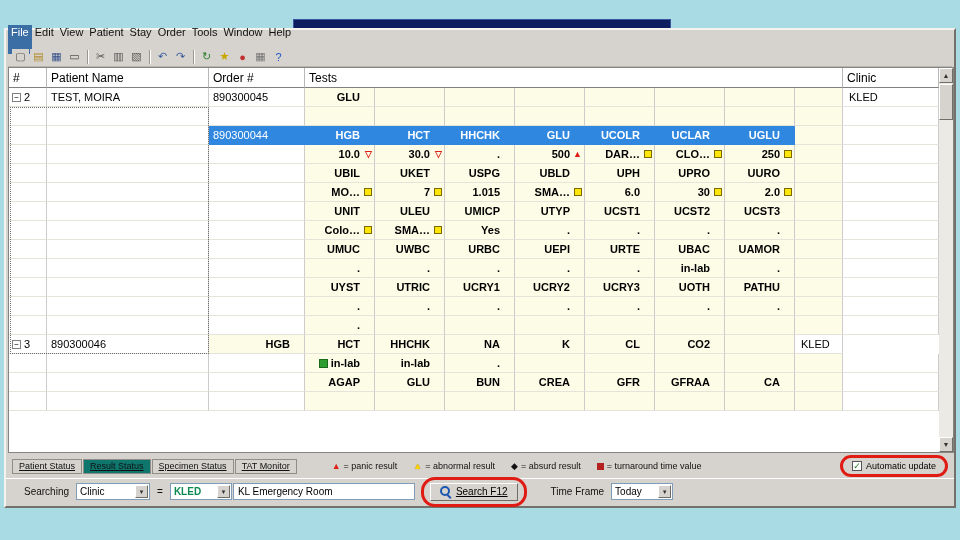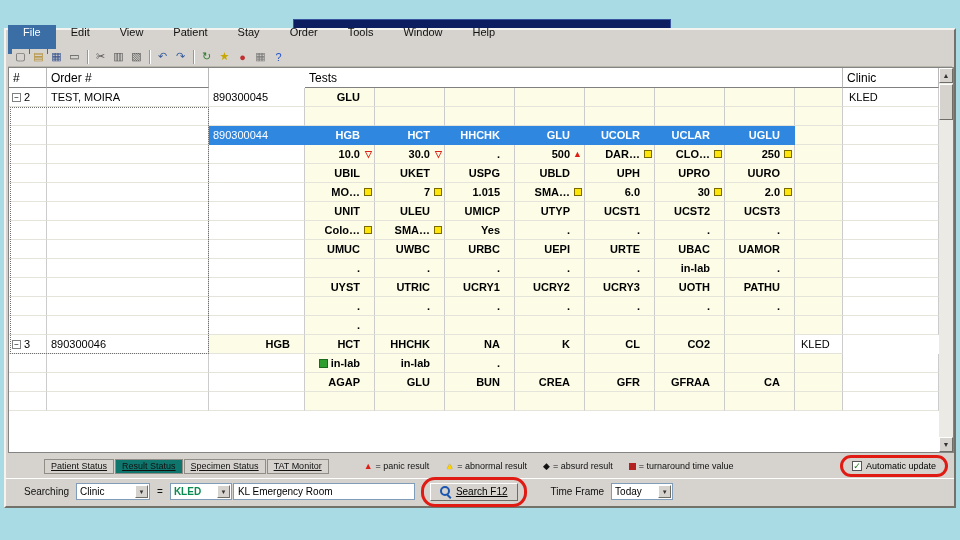--- a/index.html
+++ b/index.html
@@ -9,21 +9,21 @@
 
   .bg-titlebar { position:absolute; left:293px; top:19px; width:378px; height:13px;
     background:#0c1e60; border:1px solid #3a55a0; }
 
   .window { position:absolute; left:4px; top:28px; width:952px; height:480px;
     background:#d6d3ce; border:2px solid; border-color:#f4f3f0 #72716a #72716a #f4f3f0; }
 
   
   .menubar { position:absolute; left:2px; top:2px; right:2px; height:15px;
     display:flex; align-items:center; font-size:11px; color:#111; }
-  .menuitem { padding:0 15px; height:29px; line-height:15px; cursor:default; }
+  .menuitem { padding:0 3px; height:29px; line-height:15px; cursor:default; }
   .menuitem.active { background:#3a6ea5; color:#fff; }
 
   
   .toolbar { position:absolute; left:2px; top:17px; right:2px; height:20px;
     display:flex; align-items:center; padding-left:4px; border-bottom:1px solid #b9b6ae; }
   .ticon { width:17px; height:16px; margin-right:1px; display:flex; align-items:center;
     justify-content:center; font-size:11px; background:#d6d3ce; border:1px solid transparent; }
   .tsep { width:2px; height:14px; margin:0 3px; border-left:1px solid #9a978f; border-right:1px solid #fff; }
 
   
@@ -142,20 +142,21 @@
         <div class="ticon" style="color: rgb(42, 122, 42);">↻</div>
         <div class="ticon" style="color: rgb(200, 168, 0);">★</div>
         <div class="ticon" style="color: rgb(192, 48, 48);">●</div>
         <div class="ticon" style="color: rgb(119, 119, 119);">▦</div>
         <div class="ticon" style="color: rgb(34, 85, 204);">?</div>
       </div>
 
     <div class="gridwrap">
       <div class="ghead">
         <div class="ghc">#</div>
+        <div class="ghc">Patient Name</div>
         <div class="ghc">Order #</div>
         <div class="ghc tests-h">Tests</div>
         <div class="ghc clinic-h">Clinic</div>
       </div>
       <div id="gridbody">
           <div class="grow">
             <div class="gcell c0">
               <span class="expbox">−</span>
               <span>2</span>
             </div>
@@ -604,21 +605,21 @@
         </div>
       <div class="dotted"></div>
       <div class="vscroll">
         <div class="sarrow up">▲</div>
         <div class="sthumb"></div>
         <div class="sarrow down">▼</div>
       </div>
     </div>
 
     <div class="tabsrow">
-      <div id="tabs" style="display:flex;align-items:center;margin-left:32px;">
+      <div id="tabs" style="display:flex;align-items:center;">
           <div class="tab">Patient Status</div>
           <div class="tab active">Result Status</div>
           <div class="tab">Specimen Status</div>
           <div class="tab">TAT Monitor</div>
         </div>
       <div id="legend" class="legend">
           <div class="litem">
             <span class="lm-rtri">▲</span>
             <span>= panic result</span>
           </div>

